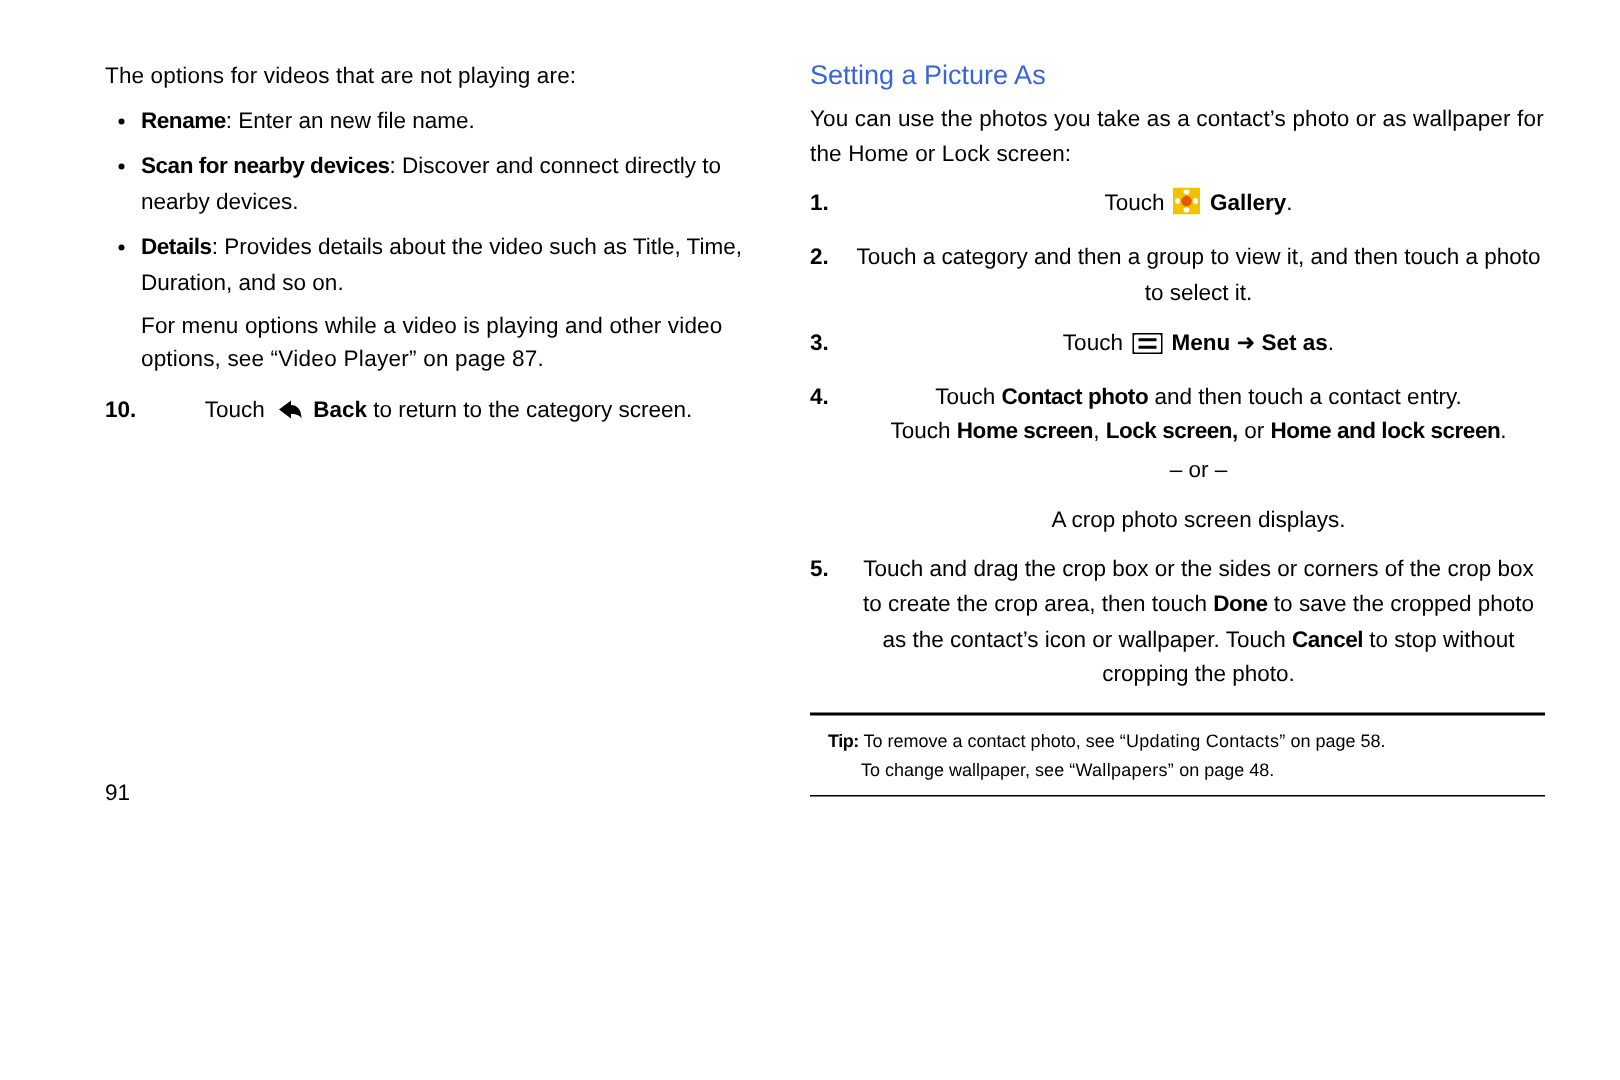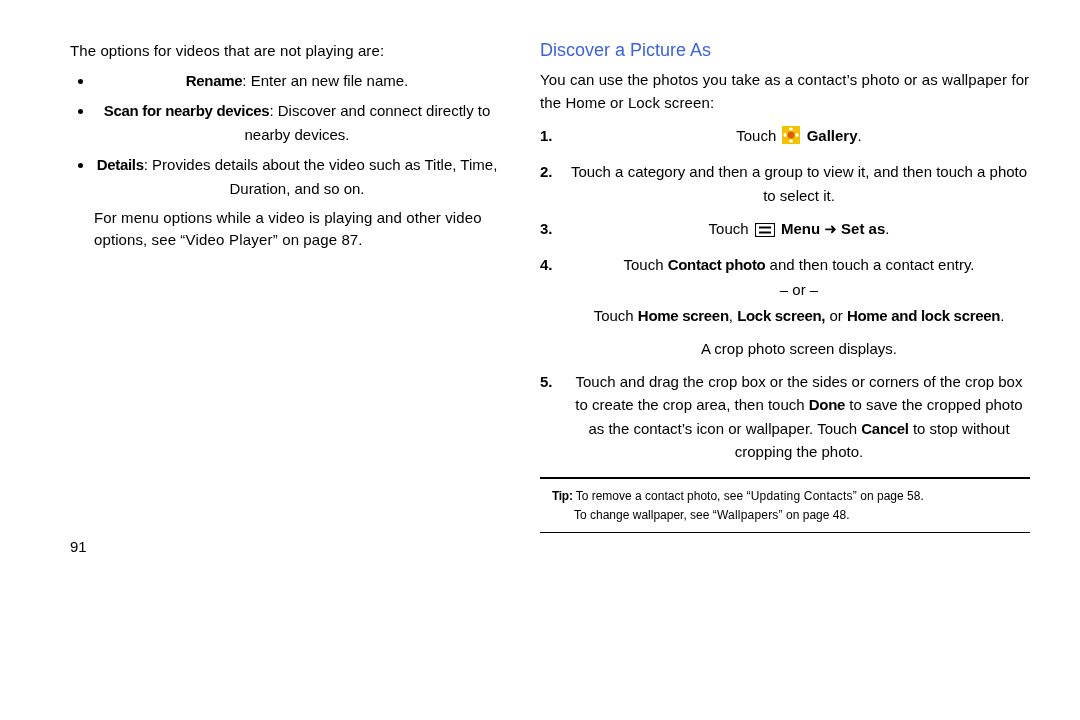--- a/index.html
+++ b/index.html
@@ -36,21 +36,20 @@
     margin: 0 0 6px 0;
     letter-spacing: 0.1px;
   }
   .condensed {
     font-stretch: condensed;
     letter-spacing: -0.3px;
   }
   .bullet-list {
     margin: 4px 0 6px 0;
     padding-left: 24px;
-    text-align: center;
   }
   .bullet-list li {
     font-size: 15px;
     line-height: 1.6;
     margin-bottom: 6px;
     list-style-type: disc;
   }
   .bold {
     font-weight: 700;
   }
@@ -94,21 +93,21 @@
     margin: 8px 0 4px 0;
   }
   .tip-block {
     padding-left: 12px;
     font-size: 12px;
     line-height: 1.55;
   }
   .page-num {
     position: absolute;
     left: 70px;
-    bottom: 2px;
+    bottom: 18px;
     font-size: 15px;
   }
   .xref {
     letter-spacing: 0.2px;
   }
 </style>
 </head>
 <body>
 
 <div class="page">
@@ -125,24 +124,36 @@
       </li>
       <li>
         <span class="bold condensed">Details</span><span>: Provides details about the video such as Title, Time, Duration, and so on.</span>
       </li>
     </ul>
 
     <p class="body-text" style="padding-left:24px;">
       <span>For menu options while a video is playing and other video options, see </span><span class="xref">“Video Player”</span><span> on page 87.</span>
     </p>
 
+    <div class="step-row">
+      <div class="step-num">10.</div>
+      <div class="step-body">
+        <span>Touch </span>
+        <span class="inline-icon">
+          <svg width="20" height="16" viewBox="0 0 20 16">
+              <path d="M11 2 L3 8 L11 14 L11 11 C15 11 17 12 18 14 C18 8 15 5 11 5 Z" fill="#000"></path>
+            </svg>
+        </span>
+        <span class="bold"> Back</span><span> to return to the category screen.</span>
+      </div>
+    </div>
   </div>
 
   <div class="col right">
-    <h3 class="heading-blue">Discover a Picture As</h3>
+    <h3 class="heading-blue">Setting a Picture As</h3>
 
     <p class="body-text">You can use the photos you take as a contact’s photo or as wallpaper for the Home or Lock screen:</p>
 
     <div class="step-row">
       <div class="step-num">1.</div>
       <div class="step-body">
         <span>Touch </span>
         <span class="inline-icon">
           <svg width="18" height="18" viewBox="0 0 18 18">
             <rect x="0" y="0" width="18" height="18" fill="#f2c100"></rect>
@@ -178,24 +189,24 @@
         <span class="bold"> Menu</span><span> ➜ </span><span class="bold">Set as</span><span>.</span>
       </div>
     </div>
 
     <div class="step-row">
       <div class="step-num">4.</div>
       <div class="step-body">
         <div>
           <span>Touch </span><span class="bold condensed">Contact photo</span><span> and then touch a contact entry.</span>
         </div>
-        <div style="margin:2px 0;">– or –</div>
         <div>
           <span>Touch </span><span class="bold condensed">Home screen</span><span>, </span><span class="bold condensed">Lock screen,</span><span> or </span><span class="bold condensed">Home and lock screen</span><span>.</span>
         </div>
+        <div style="margin:2px 0;">– or –</div>
         <div style="margin-top:10px;">A crop photo screen displays.</div>
       </div>
     </div>
 
     <div class="step-row">
       <div class="step-num">5.</div>
       <div class="step-body">
         <span>Touch and drag the crop box or the sides or corners of the crop box to create the crop area, then touch </span><span class="bold condensed">Done</span><span> to save the cropped photo as the contact’s icon or wallpaper. Touch </span><span class="bold condensed">Cancel</span><span> to stop without cropping the photo.</span>
       </div>
     </div>

